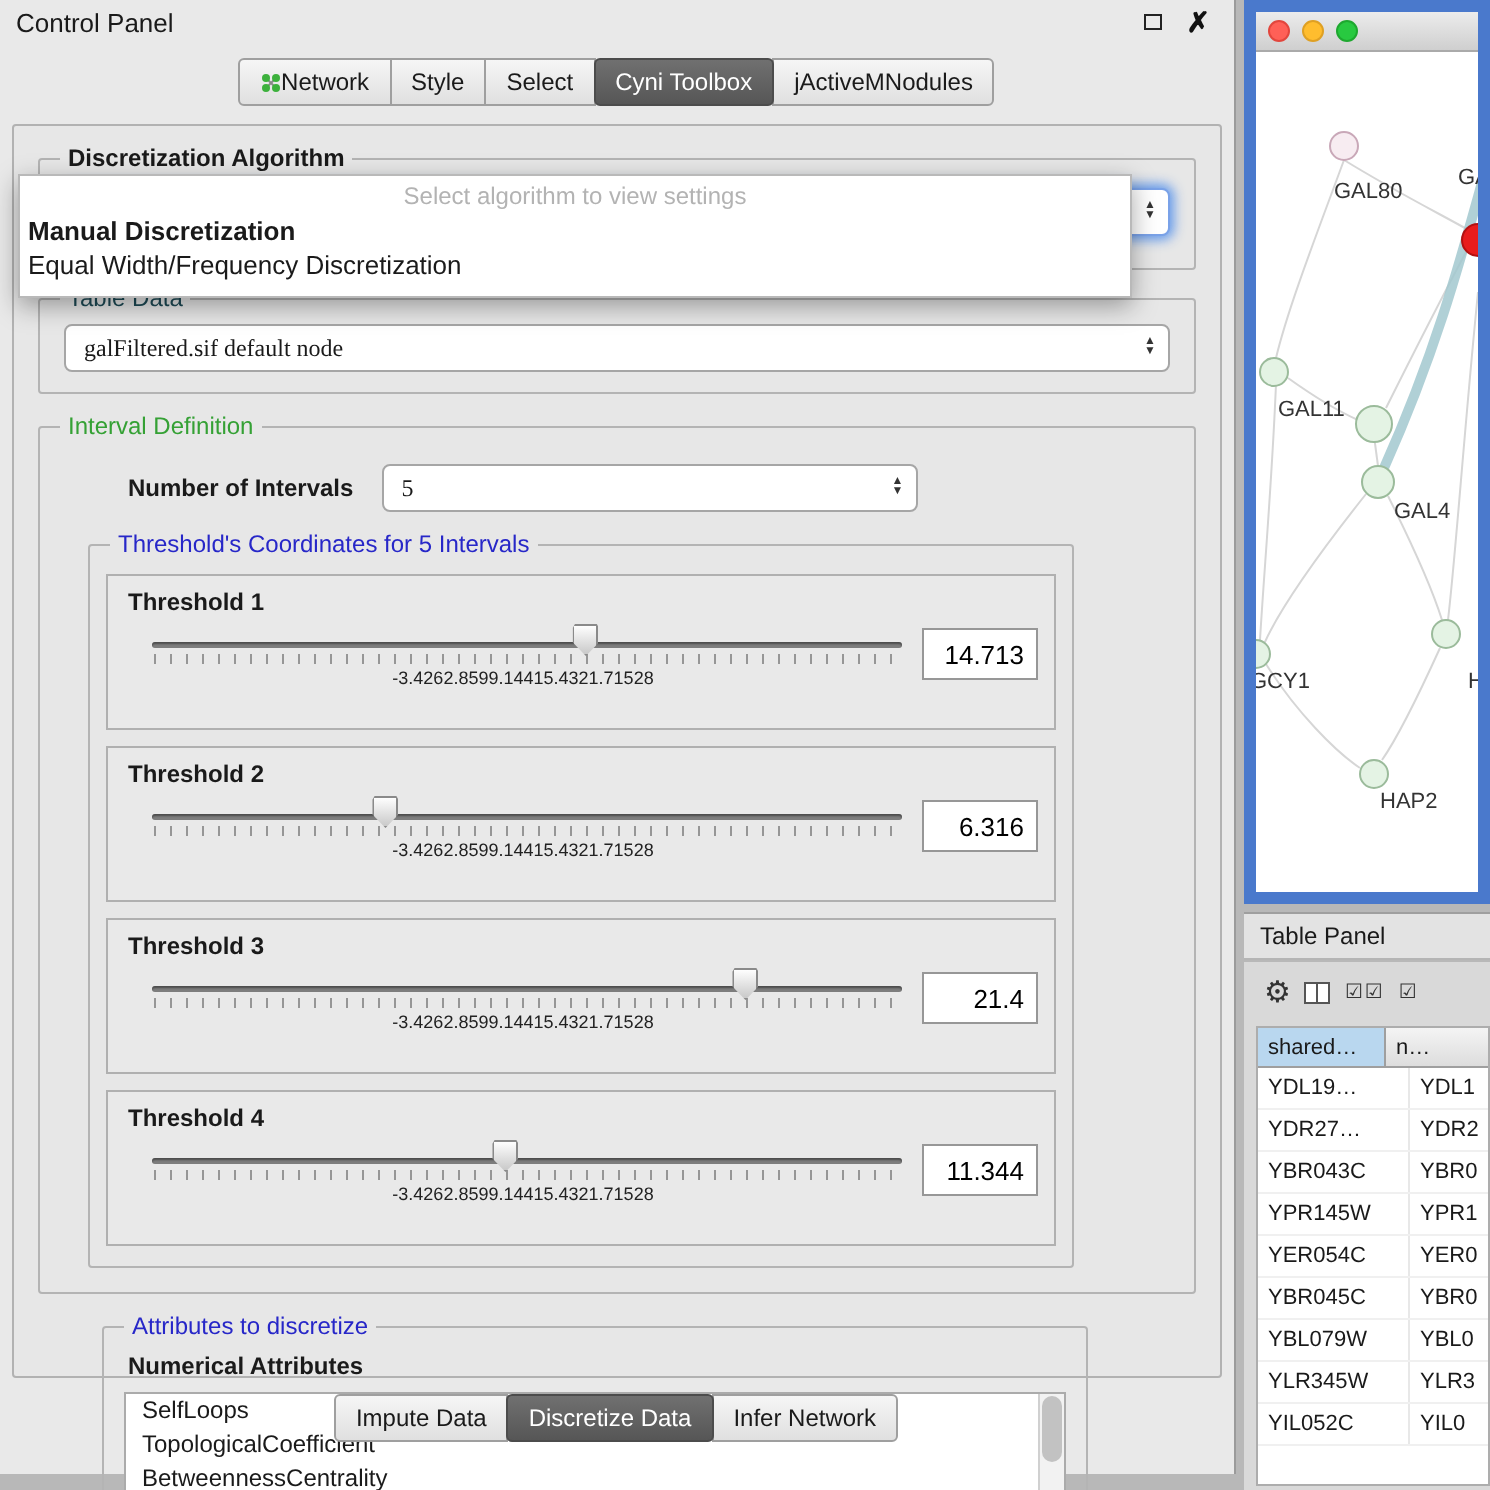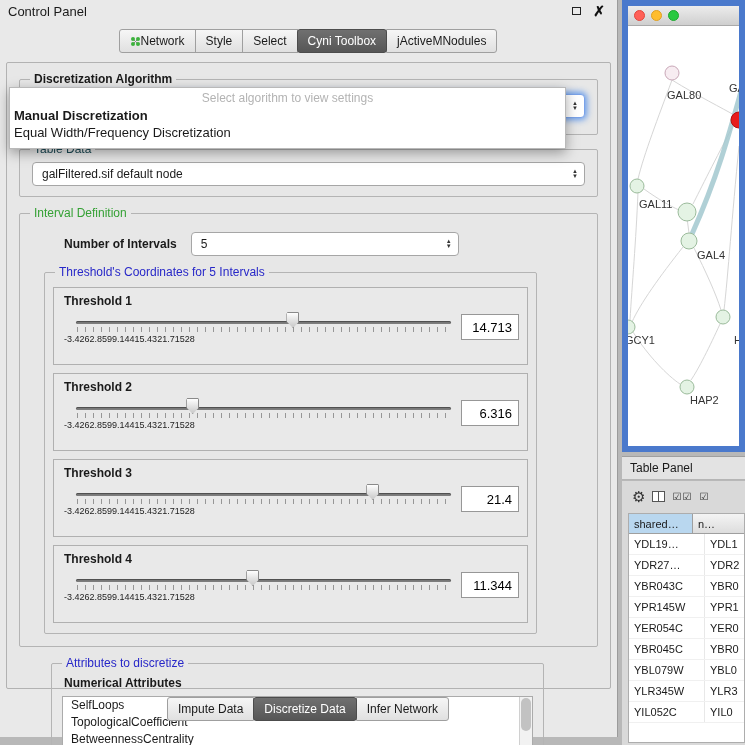--- a/index.html
+++ b/index.html
@@ -22,21 +22,21 @@
 
   .inset{position:absolute;left:6px;right:6px;top:62px;bottom:48px;border:1px solid #b2b2b2;background:#e7e7e7;border-radius:2px;padding:10px 10px 0 10px;}
 
   .group{border:1px solid #b4b4b4;border-radius:2px;position:relative;}
   .gtitle{position:absolute;top:-8px;left:10px;background:#e7e7e7;padding:0 4px;font-size:12px;line-height:14px;white-space:nowrap;}
   .gtitle.bold{font-weight:bold;text-align:right;}
   .gtitle.green{color:#35a135;}
   .gtitle.blue{color:#2727c8;}
   .gtitle.teal{color:#1d4a55;}
 
-  .combo{display:flex;align-items:center;background:#fff;border:1px solid #a6a6a6;border-radius:4px;height:24px;font-size:12px;padding:0 3px 0 9px;}
+  .combo{display:flex;align-items:center;background:#fff;border:1px solid #a6a6a6;border-radius:4px;height:24px;font-size:12px;padding:0 3px 0 9px;font-family:Liberation Serif, serif;}
   .combo .val{flex:1;overflow:hidden;white-space:nowrap;}
   .stepper{display:flex;flex-direction:column;align-items:center;justify-content:center;padding:0 3px;}
   .stepper span{font-size:6px;line-height:5px;color:#333;}
 
   .algo-group{margin:6px 2px 0 2px;height:56px;}
   .algo-combo{margin:14px 12px 0 12px;box-shadow:0 0 6px 2px rgba(85,145,235,.9);border-color:#7aa2e8;}
 
   .popup{position:absolute;left:2px;top:24px;width:557px;background:#fff;border:1px solid #b9b9b9;box-shadow:0 4px 12px rgba(0,0,0,.35);z-index:30;padding-bottom:7px;}
   .phead{color:#b3b3b3;text-align:center;font-size:12px;padding:3px 0 2px;}
   .popt{font-size:13px;line-height:17px;padding:0 4px;}
@@ -50,21 +50,21 @@
   .numint-combo{width:268px;}
 
   .thresholds-group{margin:0 52px 0 16px;padding:14px 8px 10px;}
   .tbox{border:1px solid #b0b0b0;background:#e9e9e9;padding:4px 8px 12px;margin-bottom:8px;}
   .tbox:last-child{margin-bottom:0;}
   .tlabel{font-weight:bold;font-size:12px;margin:2px 0 0 2px;}
   .tbody-row{display:flex;align-items:flex-start;margin-top:2px;}
   .slider{position:relative;flex:1;height:42px;margin:0 10px 0 14px;}
   .track{position:absolute;left:0;right:0;top:11px;height:3px;background:#7d7d7d;border-radius:2px;box-shadow:inset 0 1px 1px rgba(0,0,0,.4);}
   .ticks{position:absolute;left:1px;right:1px;top:17px;height:5px;background:repeating-linear-gradient(90deg,#969696 0 1px,transparent 1px 8px);}
-  .tick-labels{position:absolute;left:-12px;right:-8px;top:24px;display:flex;justify-content:flex-start;font-size:9px;color:#222;}
+  .tick-labels{position:absolute;left:-12px;right:-8px;top:24px;display:flex;justify-content:center;font-size:9px;color:#222;}
   .thumb{position:absolute;top:2px;width:13px;height:16px;background:linear-gradient(#fefefe,#c9c9c9);border:1px solid #8a8a8a;clip-path:polygon(8% 0,92% 0,100% 12%,100% 58%,50% 100%,0 58%,0 12%);}
   .th-value{width:58px;height:26px;border:1px solid #979797;background:#fff;font-family:"Liberation Sans",sans-serif;font-size:13px;text-align:right;padding:0 6px;margin-top:4px;}
 
   .attrs-group{margin:16px 56px 0 34px;padding:12px 10px 10px;}
   .attrs-label{font-weight:bold;font-size:12px;margin:0 0 6px 2px;}
   .attr-list{position:relative;background:#fff;border:1px solid #ababab;height:56px;overflow:hidden;}
   .attr-item{font-size:12px;line-height:17px;padding-left:8px;white-space:nowrap;}
   .vscroll{position:absolute;top:0;right:0;bottom:0;width:13px;background:#f2f2f2;border-left:1px solid #d0d0d0;}
   .vthumb{position:absolute;top:1px;left:1px;right:1px;height:62%;background:#c2c2c2;border-radius:6px;}
 

